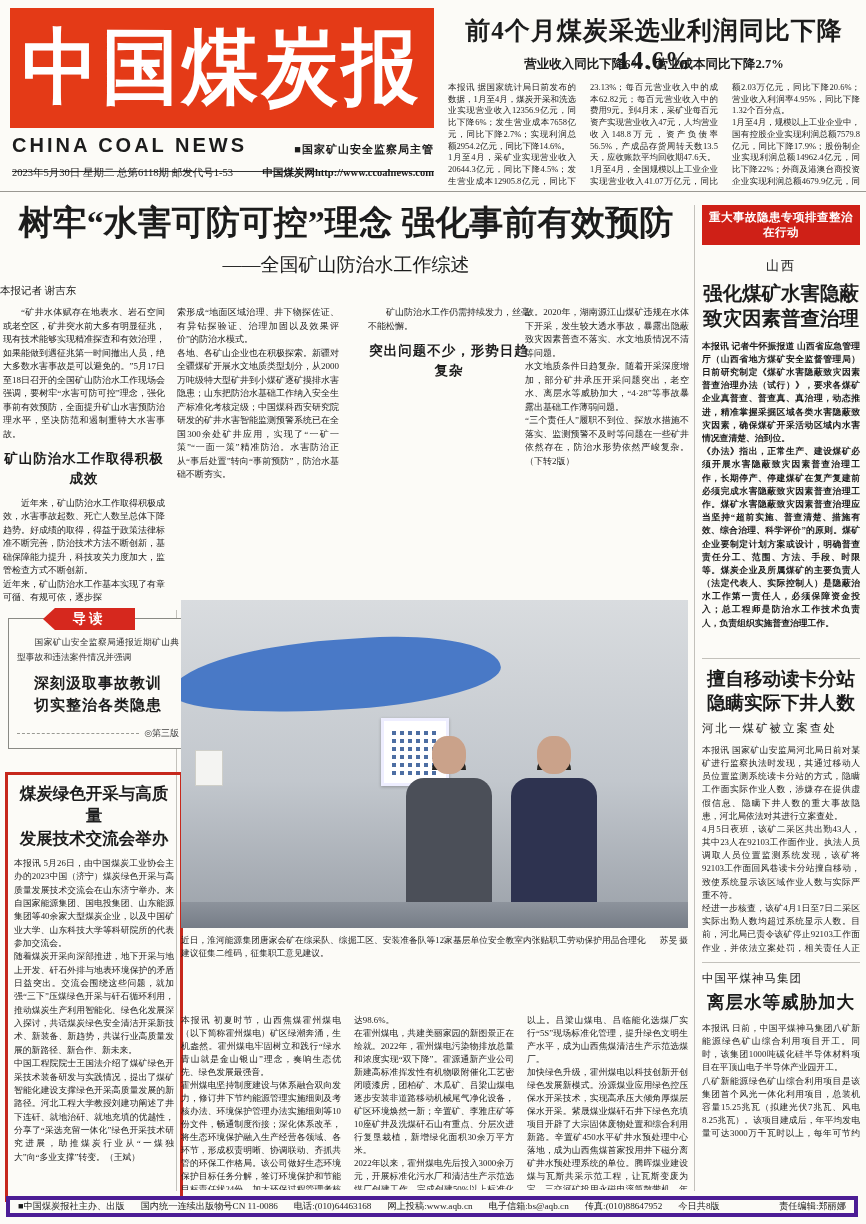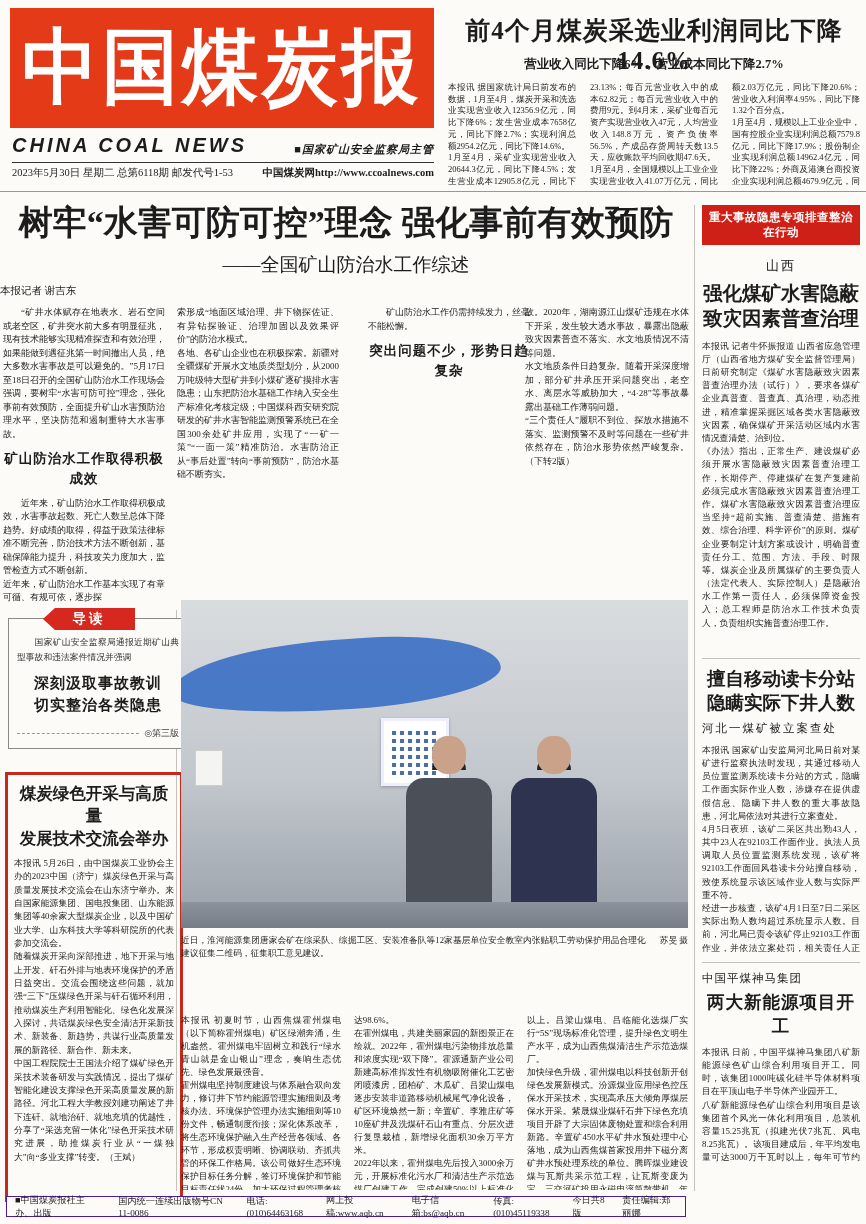--- a/index.html
+++ b/index.html
@@ -6,21 +6,21 @@
   #page{position:relative;width:866px;height:1224px;background:#fcfbf7;margin:0 auto;overflow:hidden;
         font-family:"Liberation Serif","DejaVu Serif",serif;color:#1c1c1c;}
   .abs{position:absolute;}
   .just{text-align:justify;text-justify:inter-ideograph;}
   .pre{white-space:pre-line;}
   .hid{overflow:hidden;}
 
   
   .mast-box{left:10px;top:8px;width:424px;height:120px;background:#e43a17;display:flex;align-items:center;justify-content:center;}
   .mast-title{color:#fff;font-weight:bold;font-size:76px;letter-spacing:4px;transform:scaleY(1.08);font-family:"DejaVu Serif",serif;}
-  .mast-row1{left:12px;top:134px;width:422px;display:flex;justify-content:space-between;align-items:flex-end;border-bottom:1.5px solid #333;padding-bottom:5px;font-style:italic;}
+  .mast-row1{left:12px;top:134px;width:422px;display:flex;justify-content:space-between;align-items:flex-end;border-bottom:1.5px solid #333;padding-bottom:14px;}
   .en-title{font-family:"Liberation Sans",sans-serif;font-weight:bold;font-size:20px;letter-spacing:3px;}
   .supervisor{font-size:11px;font-weight:bold;letter-spacing:1px;}
   .mast-row2{left:12px;top:166px;width:422px;display:flex;justify-content:space-between;font-size:10.5px;}
   .website{font-weight:bold;}
   .toprule{left:0;top:191px;width:866px;height:0;border-top:1.5px solid #9a9892;}
 
   
   .ta-head{left:448px;top:14px;width:412px;text-align:center;font-size:25px;font-weight:bold;letter-spacing:1px;}
   .ta-sub{left:448px;top:56px;width:412px;text-align:center;font-size:12.5px;font-weight:bold;}
   .ta-col{top:82px;width:128px;height:103px;font-size:8.5px;line-height:1.38;}
@@ -78,21 +78,21 @@
 
   .caption{left:181px;top:934px;width:507px;font-size:8.7px;line-height:1.55;}
   .credit{float:right;margin-left:14px;}
 
   
   .hz-head{left:181px;top:966px;width:507px;text-align:center;font-size:28px;font-weight:bold;letter-spacing:1px;}
   .hz-col{top:1014px;width:160px;height:176px;font-size:8.8px;line-height:1.48;}
   .hz0{left:181px;} .hz1{left:354px;} .hz2{left:527px;width:161px;}
 
   
-  .footer{left:6px;top:1196px;width:680px;height:21px;border:1px solid #4c1d95;display:flex;align-items:center;
+  .footer{left:6px;top:1196px;width:852px;height:21px;border:4px solid #4c1d95;display:flex;align-items:center;
           gap:16px;padding:0 8px;font-size:9.2px;box-sizing:border-box;background:#fcfbf7;}
   .f-last{margin-left:auto;}
 </style>
 </head>
 <body>
 
 <div id="page">
 
   <div class="abs mast-box">
     <div class="mast-title">中国煤炭报</div>
@@ -137,32 +137,32 @@
 “三个责任人”履职不到位、探放水措施不落实、监测预警不及时等问题在一些矿井依然存在，防治水形势依然严峻复杂。（下转2版）</div>
 
   <div class="abs vline" style="left:694px;top:205px;height:986px;"></div>
   <div class="abs vline" style="left:176px;top:610px;height:581px;"></div>
 
   <div class="abs rail hid">
     <div class="banner">重大事故隐患专项排查整治在行动</div>
     <div class="kicker">山西</div>
     <div class="rail-h1 pre">强化煤矿水害隐蔽
 致灾因素普查治理</div>
-    <div class="rail-body just pre hid" style="height:308px;">本报讯 记者牛怀振报道 山西省应急管理厅（山西省地方煤矿安全监督管理局）日前研究制定《煤矿水害隐蔽致灾因素普查治理办法（试行）》，要求各煤矿企业真普查、普查真、真治理，动态推进，精准掌握采掘区域各类水害隐蔽致灾因素，确保煤矿开采活动区域内水害情况查清楚、治到位。
+    <div class="rail-body just pre hid" style="height:308px;font-weight:bold;">本报讯 记者牛怀振报道 山西省应急管理厅（山西省地方煤矿安全监督管理局）日前研究制定《煤矿水害隐蔽致灾因素普查治理办法（试行）》，要求各煤矿企业真普查、普查真、真治理，动态推进，精准掌握采掘区域各类水害隐蔽致灾因素，确保煤矿开采活动区域内水害情况查清楚、治到位。
 《办法》指出，正常生产、建设煤矿必须开展水害隐蔽致灾因素普查治理工作，长期停产、停建煤矿在复产复建前必须完成水害隐蔽致灾因素普查治理工作。煤矿水害隐蔽致灾因素普查治理应当坚持“超前实施、普查清楚、措施有效、综合治理、科学评价”的原则。煤矿企业要制定计划方案或设计，明确普查责任分工、范围、方法、手段、时限等。煤炭企业及所属煤矿的主要负责人（法定代表人、实际控制人）是隐蔽治水工作第一责任人，必须保障资金投入；总工程师是防治水工作技术负责人，负责组织实施普查治理工作。</div>
     <hr class="rail-sep">
     <div class="rail-h2 pre">擅自移动读卡分站
 隐瞒实际下井人数</div>
     <div class="rail-sub">河北一煤矿被立案查处</div>
     <div class="rail-body just pre hid" style="height:208px;">本报讯 国家矿山安监局河北局日前对某矿进行监察执法时发现，其通过移动人员位置监测系统读卡分站的方式，隐瞒工作面实际作业人数，涉嫌存在提供虚假信息、隐瞒下井人数的重大事故隐患，河北局依法对其进行立案查处。
 4月5日夜班，该矿二采区共出勤43人，其中23人在92103工作面作业。执法人员调取人员位置监测系统发现，该矿将92103工作面回风巷读卡分站擅自移动，致使系统显示该区域作业人数与实际严重不符。
 经进一步核查，该矿4月1日至7日二采区实际出勤人数均超过系统显示人数。目前，河北局已责令该矿停止92103工作面作业，并依法立案处罚，相关责任人正在进一步调查处理中。</div>
     <hr class="rail-sep">
     <div class="kicker2">中国平煤神马集团</div>
-    <div class="rail-h3">两大新能源项目开工</div>
+    <div class="rail-h3">离层水等威胁加大</div>
     <div class="rail-body just pre hid" style="height:118px;">本报讯 日前，中国平煤神马集团八矿新能源绿色矿山综合利用项目开工。同时，该集团1000吨碳化硅半导体材料项目在平顶山电子半导体产业园开工。
 八矿新能源绿色矿山综合利用项目是该集团首个风光一体化利用项目，总装机容量15.25兆瓦（拟建光伏7兆瓦、风电8.25兆瓦）。该项目建成后，年平均发电量可达3000万千瓦时以上，每年可节约标准煤9000余吨。</div>
   </div>
 
   <div class="daodu">
     <div class="ribbon">导读</div>
     <div class="dd-intro just">国家矿山安全监察局通报近期矿山典型事故和违法案件情况并强调</div>
     <div class="dd-head pre">深刻汲取事故教训
 切实整治各类隐患</div>
     <div class="dd-page">
@@ -210,18 +210,18 @@
 2022年以来，霍州煤电先后投入3000余万元，开展标准化污水厂和清洁生产示范选煤厂创建工作，完成创建50%以上标准化污水厂、打造2座清洁生产示范选煤厂目标任务。通过对标先进、完善工艺装备、规范运行管理、强化监测监控等，木瓜矿、紫晟煤业等29座矿井污水站全部通过焦煤标准化创建评估验收，污水处理设施运行效率显著提升，吨水处理成本同比下降5%</div>
   <div class="abs hz-col hz2 just pre hid">以上。吕梁山煤电、吕临能化选煤厂实行“5S”现场标准化管理，提升绿色文明生产水平，成为山西焦煤清洁生产示范选煤厂。
 加快绿色升级，霍州煤电以科技创新开创绿色发展新模式。汾源煤业应用绿色控压保水开采技术，实现高承压大倾角厚煤层保水开采。紫晟煤业煤矸石井下绿色充填项目开辟了大宗固体废物处置和综合利用新路。辛置矿450水平矿井水预处理中心落地，成为山西焦煤首家投用井下磁分离矿井水预处理系统的单位。腾晖煤业建设煤与瓦斯共采示范工程，让瓦斯变废为宝。三交河矿投用永磁电滚筒散带机，年可节约电量21万千瓦时。回坡底选煤厂改造煤泥提灰系统，年创效900余万元。方山发电厂煤电机组背压改造项目全面完成，供电煤耗从设计的415克标准煤/千瓦时降至315克标准煤/千瓦时以下。（韩庆辉 李丹）</div>
 
   <div class="abs footer">
     <span>■中国煤炭报社主办、出版</span>
     <span>国内统一连续出版物号CN 11-0086</span>
     <span>电话:(010)64463168</span>
     <span>网上投稿:www.aqb.cn</span>
     <span>电子信箱:bs@aqb.cn</span>
-    <span>传真:(010)45119338</span>
+    <span>传真:(010)88647952</span>
     <span>今日共8版</span>
     <span class="f-last">责任编辑:郑丽娜</span>
   </div>
 
 </div>
 
 </body></html>

